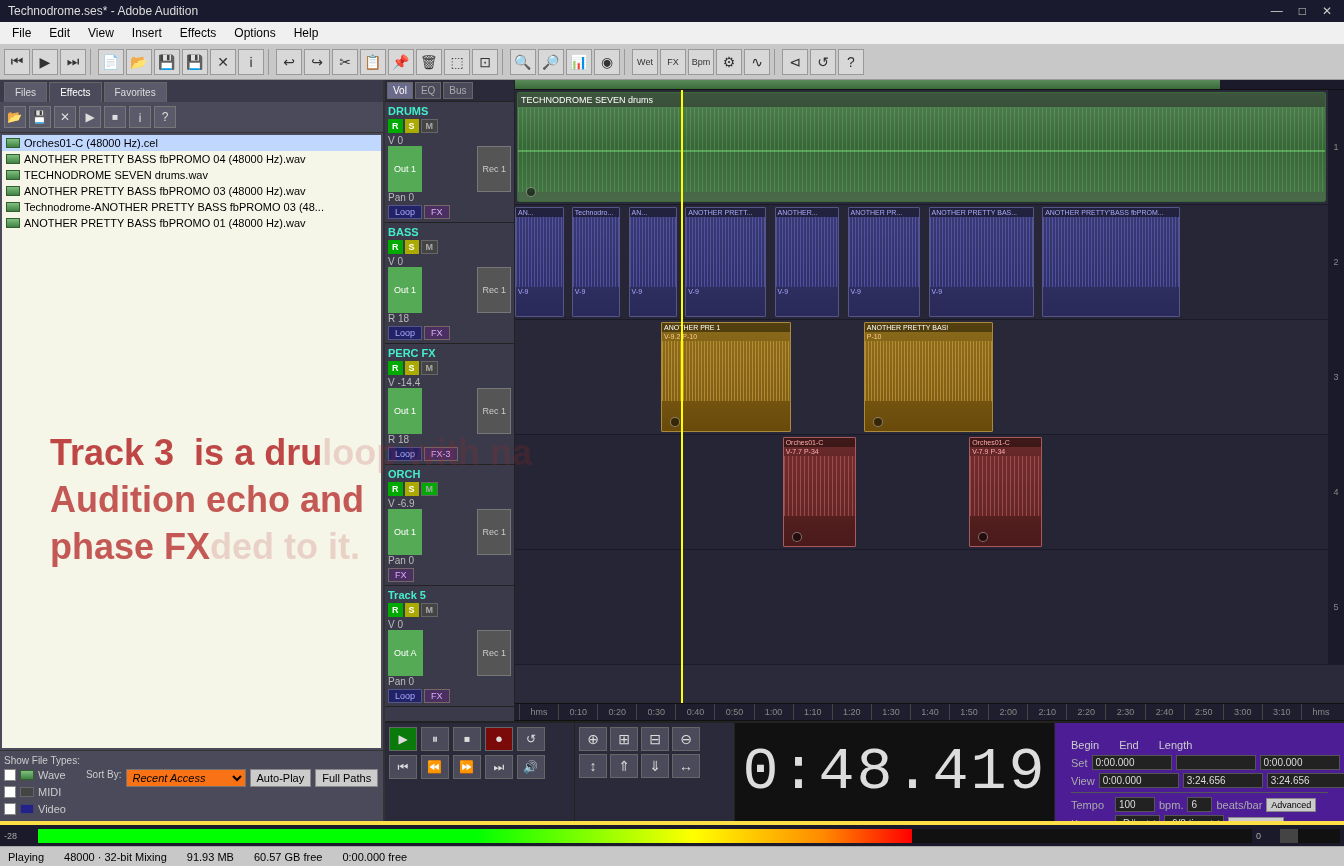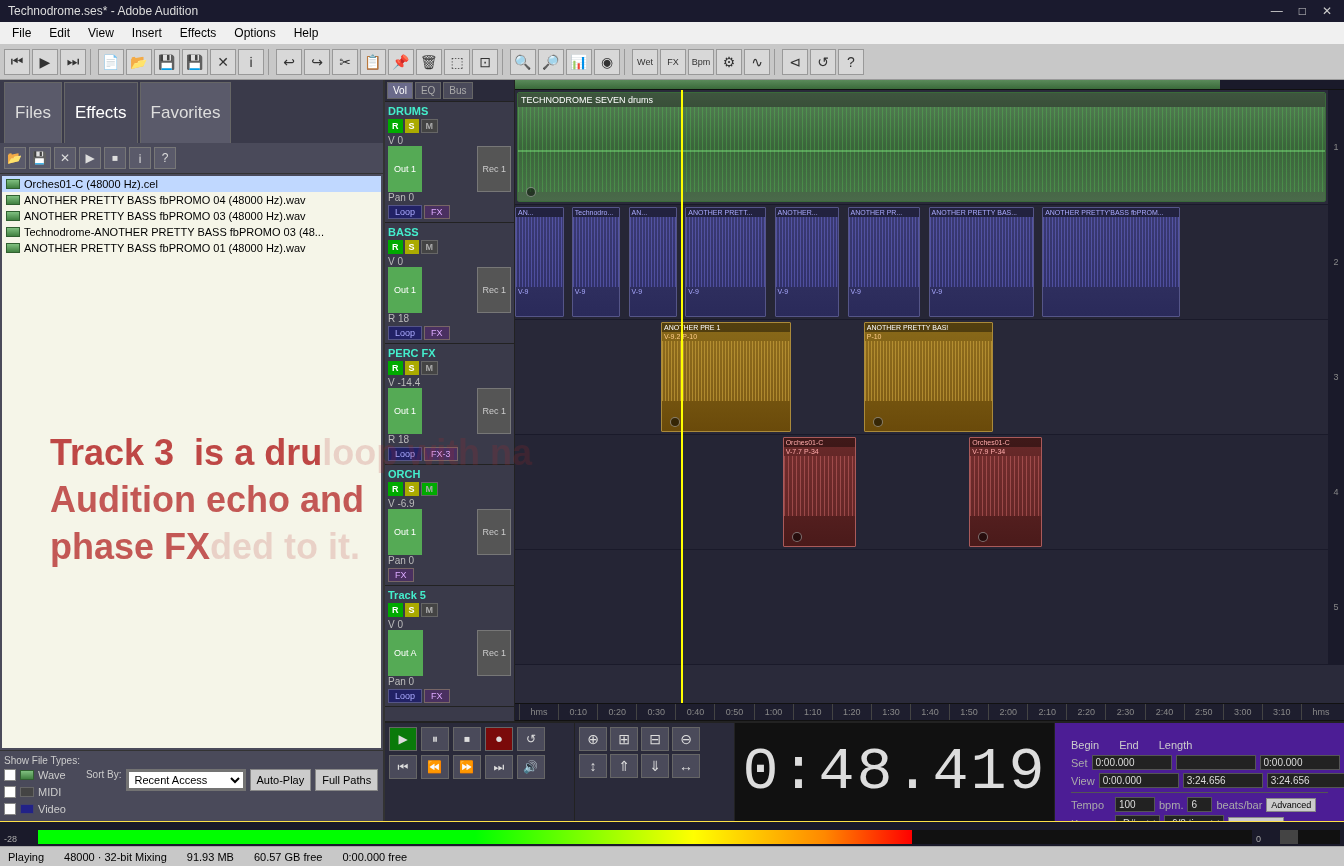--- a/index.html
+++ b/index.html
@@ -78,26 +78,26 @@
       border-right: 2px solid #333;
     }
 
     #panel-tabs {
       display: flex;
       background: #3a3a4a;
       padding: 2px 4px 0;
       gap: 2px;
     }
     .panel-tab {
-      padding: 20px 10px;
+      padding: 4px 10px;
       background: #5a5a6a;
       border: 1px solid #666;
       border-bottom: none;
       cursor: pointer;
-      font-size: 17px;
+      font-size: 10px;
       color: #ddd;
     }
     .panel-tab.active {
       background: #4a4a5a;
       color: #fff;
     }
 
     #file-toolbar {
       display: flex;
       align-items: center;
@@ -170,26 +170,27 @@
     }
     .ft-checkbox {
       width: 12px; height: 12px;
       background: #fff;
       border: 1px solid #888;
     }
     .ft-icon-wave { width: 14px; height: 10px; background: linear-gradient(to bottom, #80c080, #408040); border: 1px solid #306030; }
     .ft-icon-midi { width: 14px; height: 10px; background: #444; border: 1px solid #666; }
     .ft-icon-video { width: 14px; height: 10px; background: #228; border: 1px solid #446; }
     .sort-select {
-      background: #ffffff;
-      border: 3px solid #737373;
+      background: #f97316;
+      border: 1px solid #737373;
       font-size: 11px;
       padding: 1px 2px;
       color: #000;
       width: 120px;
+      font-style: italic;
     }
     .small-btn {
       background: #ccc;
       border: 1px solid #888;
       font-size: 11px;
       padding: 2px 6px;
       cursor: pointer;
       color: #000;
     }
 
@@ -567,20 +568,24 @@
         <div class="file-item selected">
           <div class="file-icon"></div>
           <span>Orches01-C (48000 Hz).cel</span>
         </div>
         <div class="file-item">
           <div class="file-icon"></div>
           <span>ANOTHER PRETTY BASS fbPROMO 04 (48000 Hz).wav</span>
         </div>
         <div class="file-item">
           <div class="file-icon"></div>
+          <span>TECHNODROME SEVEN drums.wav</span>
+        </div>
+        <div class="file-item">
+          <div class="file-icon"></div>
           <span>ANOTHER PRETTY BASS fbPROMO 03 (48000 Hz).wav</span>
         </div>
         <div class="file-item">
           <div class="file-icon"></div>
           <span>Technodrome-ANOTHER PRETTY BASS fbPROMO 03 (48...</span>
         </div>
         <div class="file-item">
           <div class="file-icon"></div>
           <span>ANOTHER PRETTY BASS fbPROMO 01 (48000 Hz).wav</span>
         </div>
@@ -967,21 +972,21 @@
               <option>3/4 time</option>
             </select>
             <button class="small-btn" style="font-size:9px;padding:1px 4px;">Metronome</button>
           </div>
         </div>
       </div>
 
     </div>
   </div>
 
-  <div id="level-meter" style="height:25px;background:#1a1a2a;display:flex;align-items:flex-end;padding:2px 4px;gap:4px;border-top:1px solid #fde047;">
+  <div id="level-meter" style="height:25px;background:#1a1a2a;display:flex;align-items:center;padding:2px 4px;gap:4px;border-top:4px solid #fde047;">
     <div style="color:#aaa;font-size:9px;width:30px;">-28</div>
     <div style="flex:1;height:14px;background:#111;position:relative;overflow:hidden;">
       <div style="position:absolute;left:0;top:0;height:100%;width:72%;background:linear-gradient(to right,#0f0 0%,#0f0 50%,#ff0 75%,#f80 90%,#f00 100%);"></div>
     </div>
     <div style="color:#aaa;font-size:9px;width:20px;">0</div>
     <div style="width:60px;height:14px;background:#111;position:relative;overflow:hidden;">
       <div style="position:absolute;left:0;top:0;height:100%;width:30%;background:#444;"></div>
     </div>
   </div>
 

